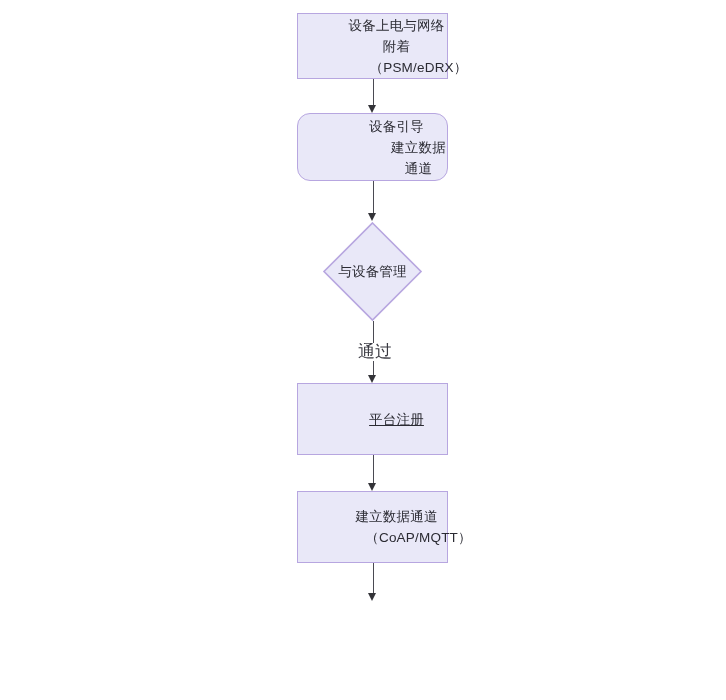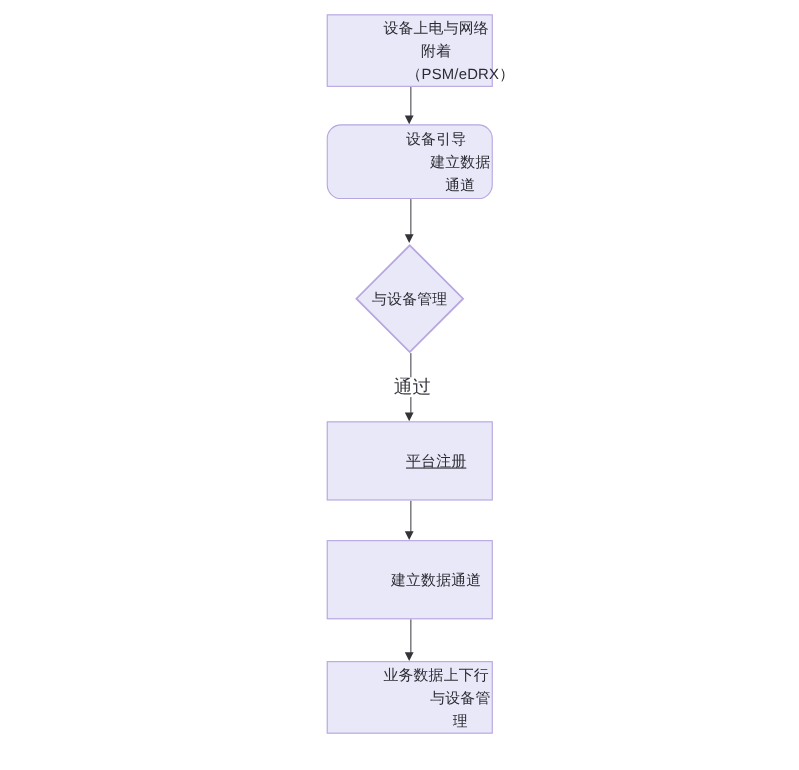--- a/index.html
+++ b/index.html
@@ -138,20 +138,17 @@
     </svg>
     <div class="diamond-label">与设备管理</div>
   </div>
 
   <div class="node" style="left:297px; top:383px; width:151px; height:72px;text-decoration:underline;">
     <span>平台注册</span>
   </div>
 
   <div class="node" style="left:297px; top:491px; width:151px; height:72px;">
     <span>建立数据通道</span>
+    <span class="line2">（CoAP/MQTT）</span>
   </div>
 
-  <div class="node" style="left:297px; top:601px; width:151px; height:66px;">
-    <span>业务数据上下行</span>
-    <span class="line2">与设备管理</span>
-  </div>
 
 </div>
 
 </body></html>

